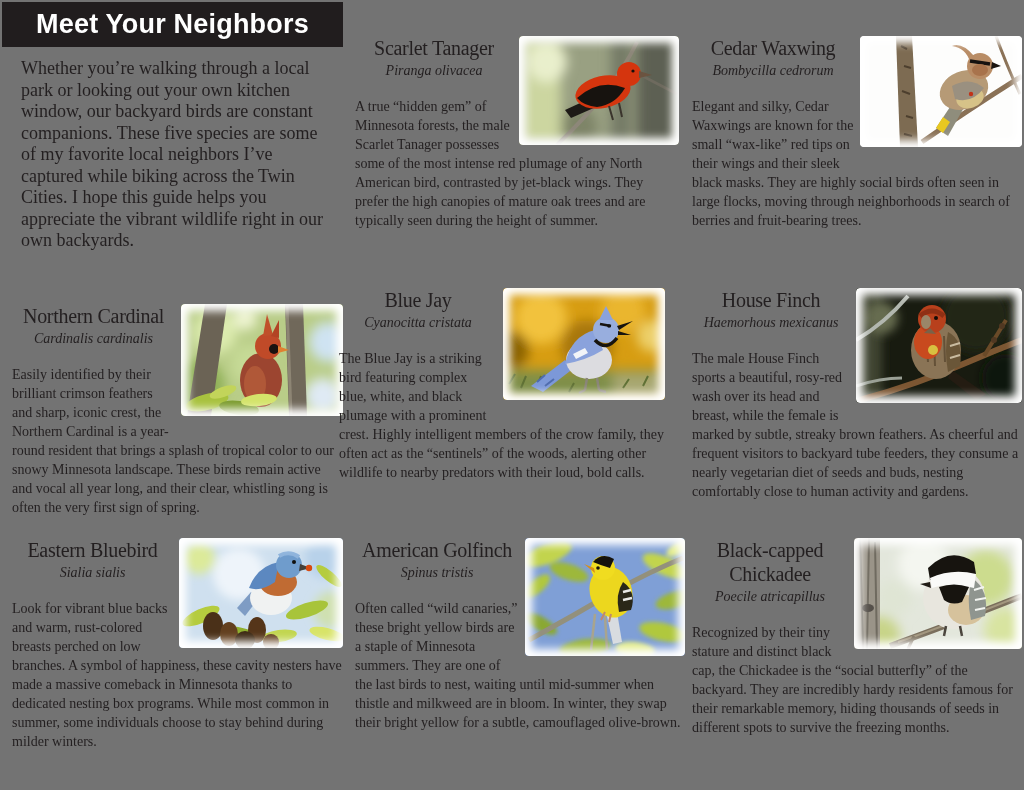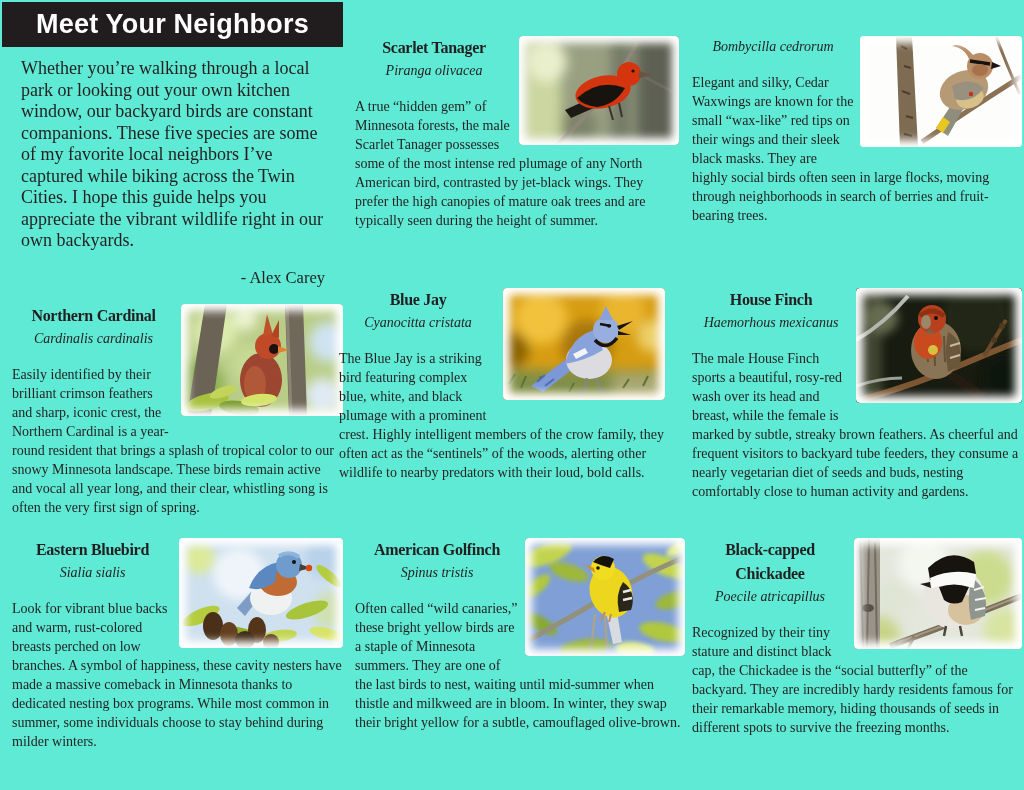--- a/index.html
+++ b/index.html
@@ -1,21 +1,21 @@
 <!DOCTYPE html>
 <html lang="en" style="--banner-bg: #211d1e; --ink: #231f20;"><head>
 <meta charset="utf-8">
 <style>
   html,body{margin:0;padding:0;}
   body{
     width:1024px;height:790px;background:#fff;position:relative;overflow:hidden;
     font-family:"Liberation Serif","DejaVu Serif",serif;
     color:var(--ink,#231f20);
   }
-  .page{position:absolute;inset:0;background:#5eead4;}
+  .page{position:absolute;inset:0;background:#737373;}
 
   
   .banner{
     position:absolute;left:2px;top:2px;width:341px;height:45px;
     background:var(--banner-bg,#211d1e);
     display:flex;align-items:center;justify-content:center;
   }
   .banner h1{
     margin:0;color:#fff;font-family:"Liberation Sans","DejaVu Sans",sans-serif;
     font-weight:bold;font-size:27px;letter-spacing:.2px;line-height:1;
@@ -30,21 +30,21 @@
   .card{position:absolute;}
   .photo{
     float:right;margin:0 0 8px 6px;position:relative;border-radius:4px;overflow:hidden;
   }
   .photo svg{display:block;}
   .photo::after{
     content:"";position:absolute;inset:0;border-radius:4px;
     box-shadow:inset 0 0 9px 7px #fff;pointer-events:none;
   }
   .card h2{
-    margin:0;font-size:16px;line-height:24px;font-weight:bold;
+    margin:0;font-size:20px;line-height:24px;font-weight:normal;
     letter-spacing:-0.3px;text-align:center;
     width:calc(100% - var(--pw,168px));
   }
   .card .sci{
     font-style:italic;font-size:14px;line-height:19px;text-align:center;
     margin:1px 0 17px 0;
     width:calc(100% - var(--pw,168px));
   }
   .card p{margin:0;font-size:14px;line-height:19px;text-align:left;}
 </style>
@@ -52,21 +52,20 @@
 <body>
 
 <div class="page">
 
   <div class="banner">
     <h1>Meet Your Neighbors</h1>
   </div>
 
   <div class="intro">
     <p>Whether you’re walking through a local park or looking out your own kitchen window, our backyard birds are constant companions. These five species are some of my favorite local neighbors I’ve captured while biking across the Twin Cities. I hope this guide helps you appreciate the vibrant wildlife right in our own backyards.</p>
-    <div class="signature">- Alex Carey</div>
   </div>
 
   <div class="card" style="left:355px;top:36px;width:324px;--pw:166px">
     <div class="photo" style="width:160px;height:109px">
       <svg width="160" height="109" viewBox="0 0 160 109" preserveAspectRatio="none">
         <defs>
             <filter id="tb" x="-30%" y="-30%" width="160%" height="160%">
               <feGaussianBlur stdDeviation="6"></feGaussianBlur>
             </filter>
           </defs>
@@ -108,20 +107,21 @@
         <ellipse cx="110" cy="62" rx="14" ry="10" fill="#d6c288" transform="rotate(-18 110 62)"></ellipse>
         <path d="M92,50 Q110,40 124,52 Q112,68 95,63 Z" fill="#9a9080"></path>
         <circle cx="111" cy="58" r="2.2" fill="#c23318"></circle>
         <circle cx="120" cy="30" r="13" fill="#b98d66"></circle>
         <path d="M114,20 Q102,6 92,10 Q106,12 110,26 Z" fill="#b98d66"></path>
         <path d="M110,25 L130,28" stroke="#161210" stroke-width="3.5"></path>
         <path d="M132,26 L141,30 L131,33 Z" fill="#1a1512"></path>
         <ellipse cx="120" cy="34" rx="8" ry="6" fill="#a8734c"></ellipse>
       </svg>
     </div>
+    <h2>Cedar Waxwing</h2>
     <div class="sci">Bombycilla cedrorum</div>
     <p>Elegant and silky, Cedar Waxwings are known for the small “wax-like” red tips on their wings and their sleek black masks. They are highly social birds often seen in large flocks, moving through neighborhoods in search of berries and fruit-bearing trees.</p>
   </div>
 
   <div class="card" style="left:12px;top:304px;width:331px;--pw:168px">
     <div class="photo" style="width:162px;height:112px">
       <svg width="162" height="112" viewBox="0 0 162 112" preserveAspectRatio="none">
         <defs>
             <filter id="cb" x="-30%" y="-30%" width="160%" height="160%">
               <feGaussianBlur stdDeviation="6"></feGaussianBlur>

